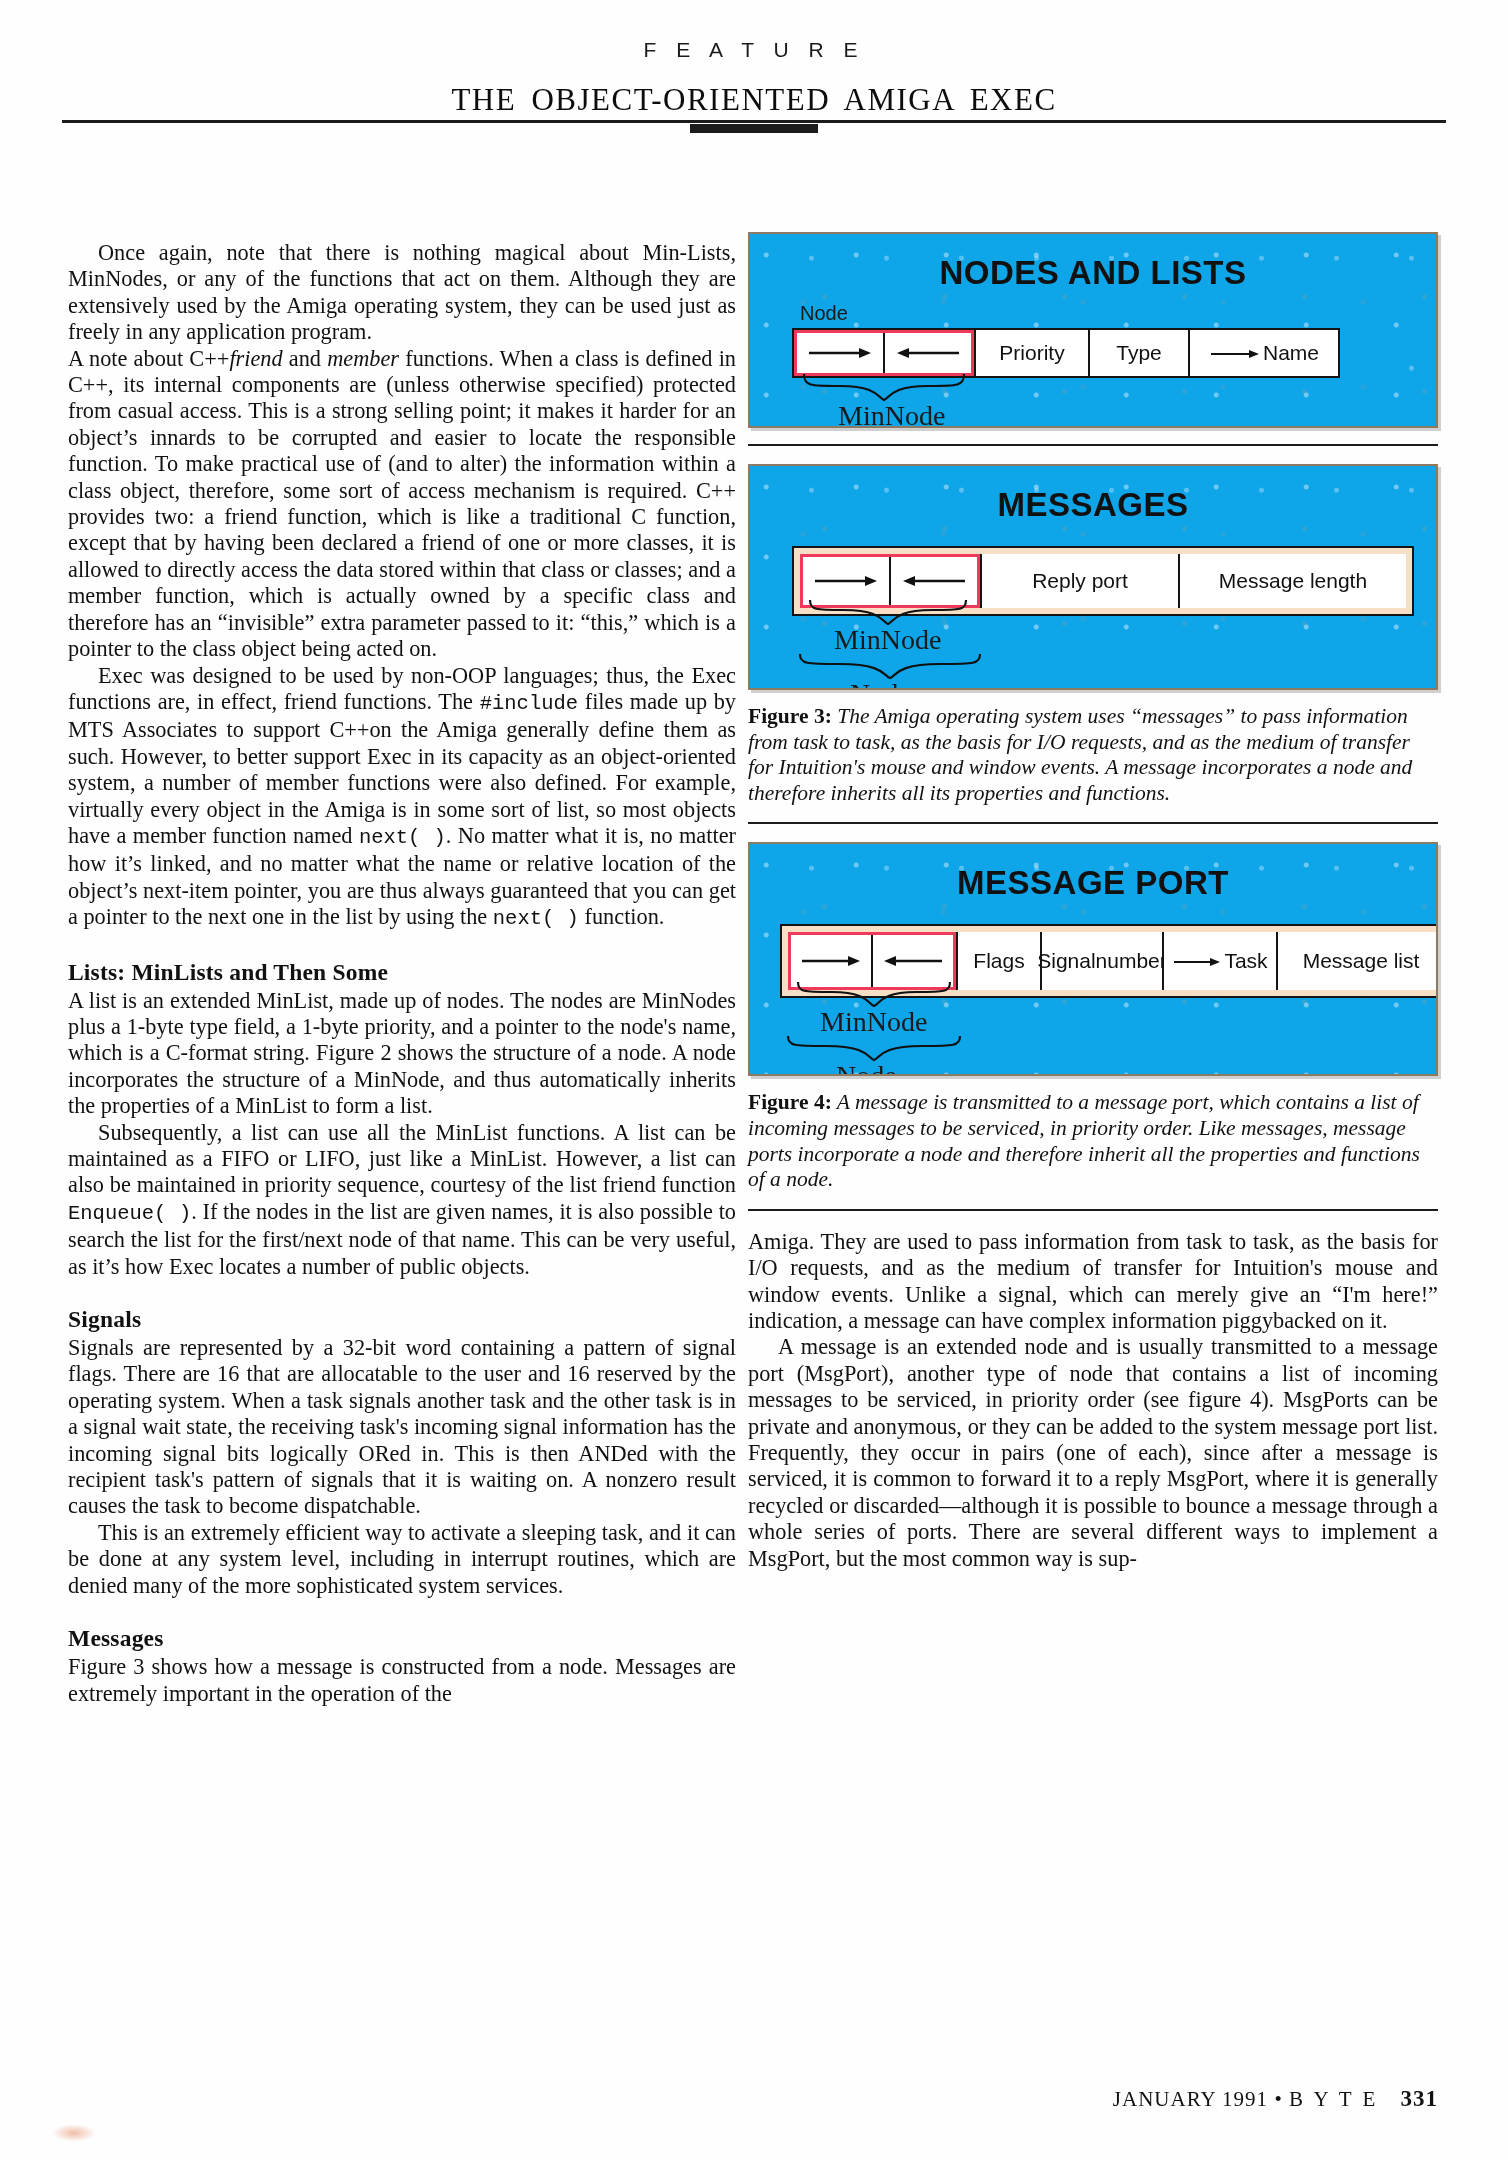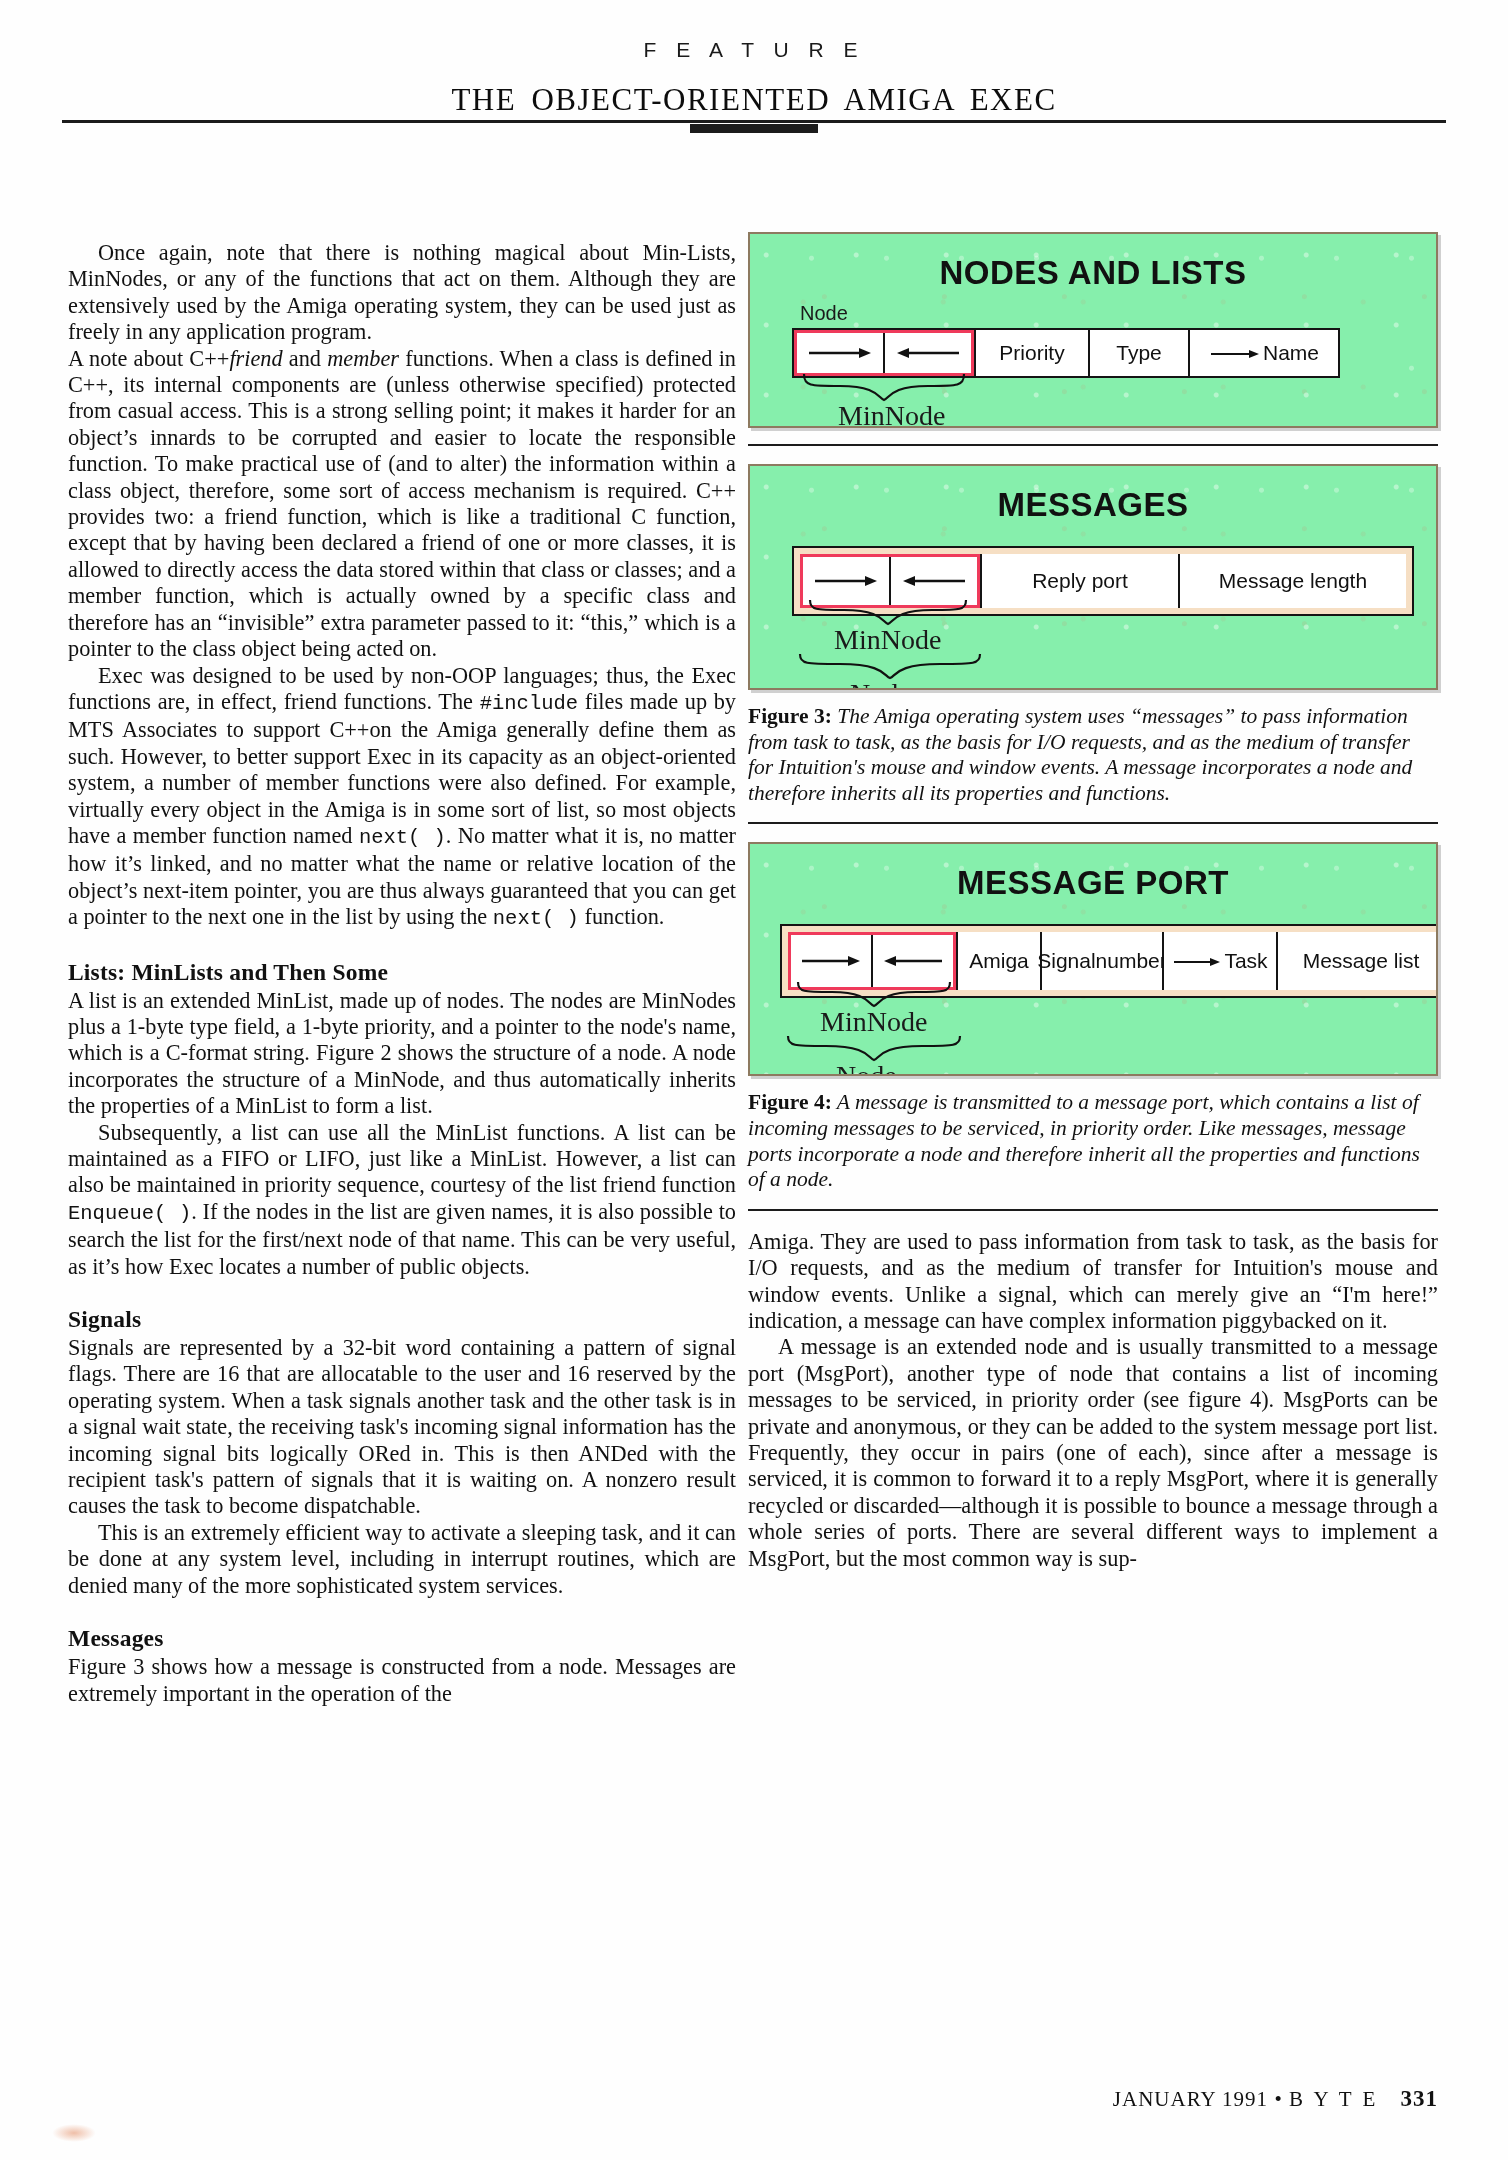--- a/index.html
+++ b/index.html
@@ -97,21 +97,21 @@
     letter-spacing: 0.2px;
   }
   .mono { font-family: "Liberation Mono", monospace; font-size: 20.5px; }
   .ital { font-style: italic; }
 
   
   .figure-block { margin-bottom: 0; }
 
   .panel {
     position: relative;
-    background: #86efac;
+    background: #0ea5e9;
     border: 2px solid #8d7a60;
     box-shadow: 3px 3px 0 rgba(0,0,0,0.18);
     overflow: hidden;
   }
   .panel::before {
     
     content: "";
     position: absolute;
     inset: 0;
     background:
@@ -372,21 +372,21 @@
                       <polygon points="62,10 50,5 50,15" fill="#111"></polygon>
                     </svg>
                   </div>
                   <div class="cell arrowcell" style="width:80px;border-right:none;">
                     <svg class="arrow-svg" width="66" height="20" viewBox="0 0 66 20" aria-hidden="true">
                       <line x1="12" y1="10" x2="62" y2="10" stroke="#111" stroke-width="2.6"></line>
                       <polygon points="4,10 16,5 16,15" fill="#111"></polygon>
                     </svg>
                   </div>
                 </div>
-                <div class="cell" style="width:62px;border-left:2px solid #141414;">Amiga</div>
+                <div class="cell" style="width:62px;border-left:2px solid #141414;">Flags</div>
                 <div class="cell" style="width:100px;">
                   <div class="cell-stack">
                     <span>Signal</span>
                     <span>number</span>
                   </div>
                 </div>
                 <div class="cell" style="width:92px;">
                   <div class="cell-stack">
                     <svg class="arrow-svg" width="52" height="12" viewBox="0 0 52 12" aria-hidden="true">
                       <line x1="2" y1="7" x2="40" y2="7" stroke="#111" stroke-width="2.2"></line>

